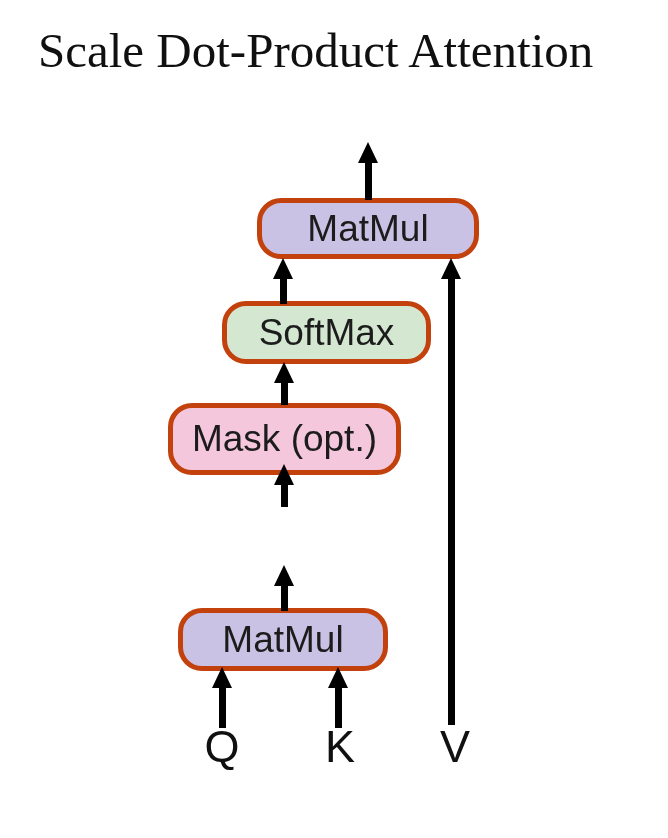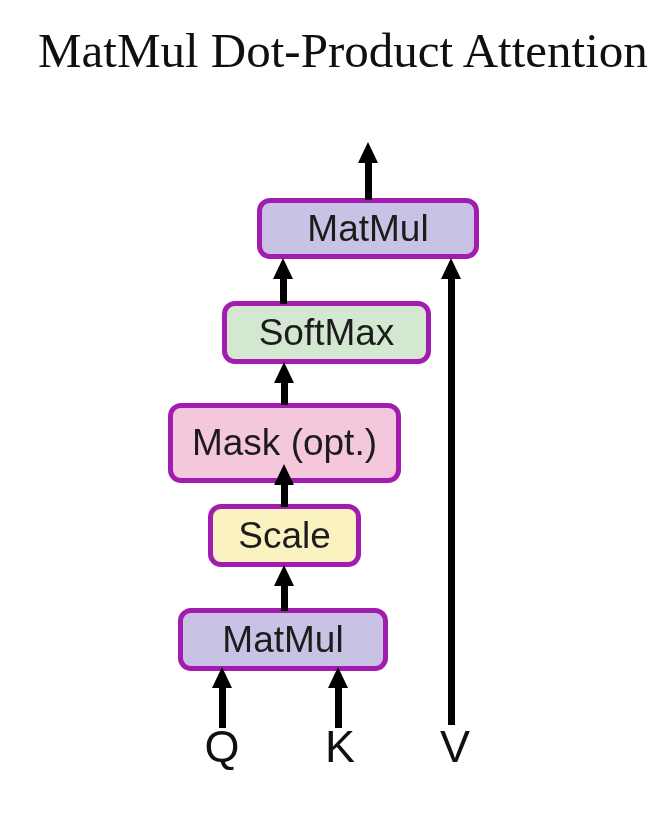--- a/index.html
+++ b/index.html
@@ -17,34 +17,34 @@
     top: 26px;
     font-family: "Liberation Serif", serif;
     font-size: 49px;
     line-height: 1;
     color: #101010;
     white-space: nowrap;
   }
   .block {
     position: absolute;
     box-sizing: border-box;
-    border: 5px solid #a21caf;
-    border-radius: 13px;
+    border: 5px solid #c2410c;
+    border-radius: 24px;
     display: flex;
     align-items: center;
     justify-content: center;
   }
   .block-label {
     font-size: 37px;
     color: #1c1c1c;
     white-space: nowrap;
   }
   .b-matmul-top    { left: 257px; top: 198px; width: 222px; height: 61px; }
   .b-softmax       { left: 180px; top: 301px; width: 209px; height: 63px; }
-  .b-mask          { left: 168px; top: 403px; width: 233px; height: 80px; }
+  .b-mask          { left: 168px; top: 403px; width: 233px; height: 72px; }
   .b-scale         { left: 208px; top: 504px; width: 153px; height: 63px; }
   .b-matmul-bottom { left: 178px; top: 608px; width: 210px; height: 63px; }
 
   .arrow {
     position: absolute;
     width: 20px;
     display: flex;
     flex-direction: column;
     align-items: center;
   }
@@ -79,33 +79,30 @@
   }
   .io-q { left: 192px; }
   .io-k { left: 310px; }
   .io-v { left: 425px; }
 </style>
 </head>
 <body>
 
 <div class="canvas">
 
-  <div class="title">MatMul Dot-Product Attention</div>
+  <div class="title">Scale Dot-Product Attention</div>
 
   <div class="block b-matmul-top" style="background-color: rgb(201, 194, 228);">
     <span class="block-label">MatMul</span>
   </div>
   <div class="block b-softmax" style="background-color: rgb(211, 231, 209); margin-left: 42px;">
     <span class="block-label">SoftMax</span>
   </div>
   <div class="block b-mask" style="background-color: rgb(245, 199, 221);">
     <span class="block-label">Mask (opt.)</span>
-  </div>
-  <div class="block b-scale" style="background-color: rgb(250, 242, 193);">
-    <span class="block-label">Scale</span>
   </div>
   <div class="block b-matmul-bottom" style="background-color: rgb(201, 194, 228);">
     <span class="block-label">MatMul</span>
   </div>
 
   <div class="arrow a-output">
     <div class="head"></div>
     <div class="shaft"></div>
   </div>
   <div class="arrow a-sm-to-mm">

